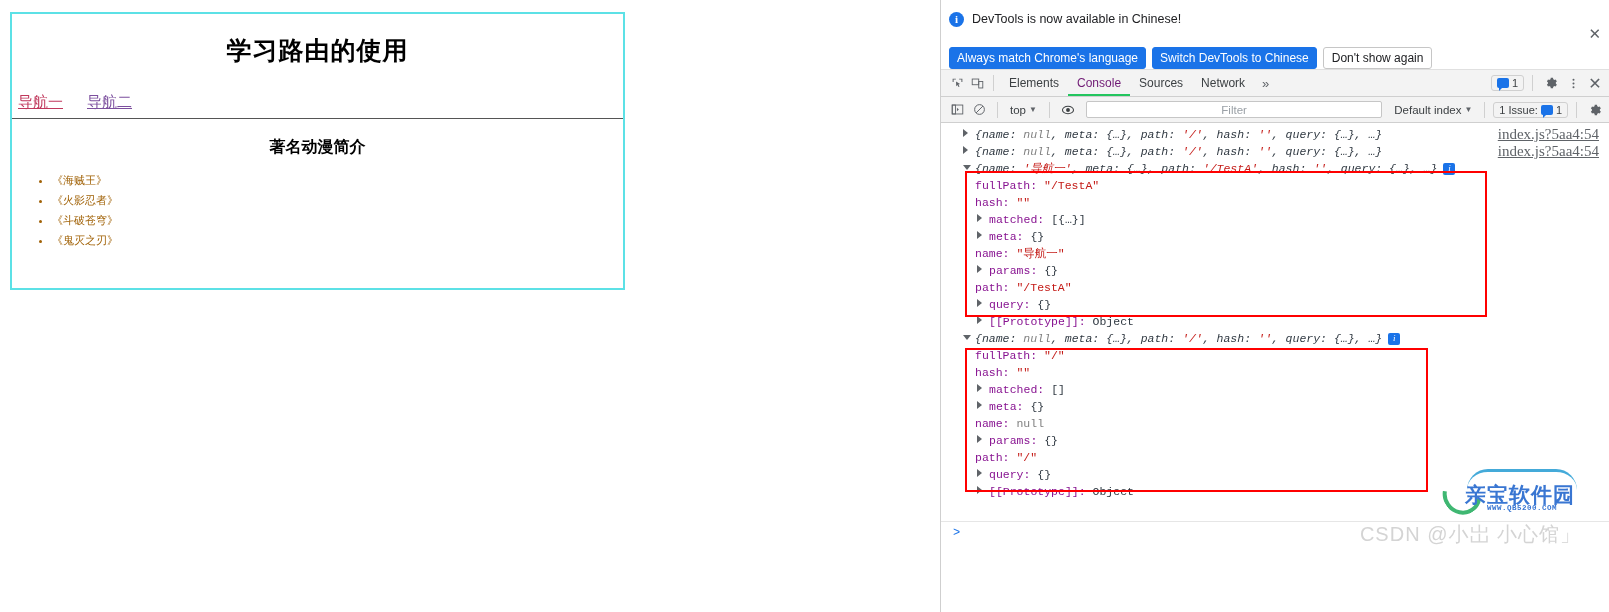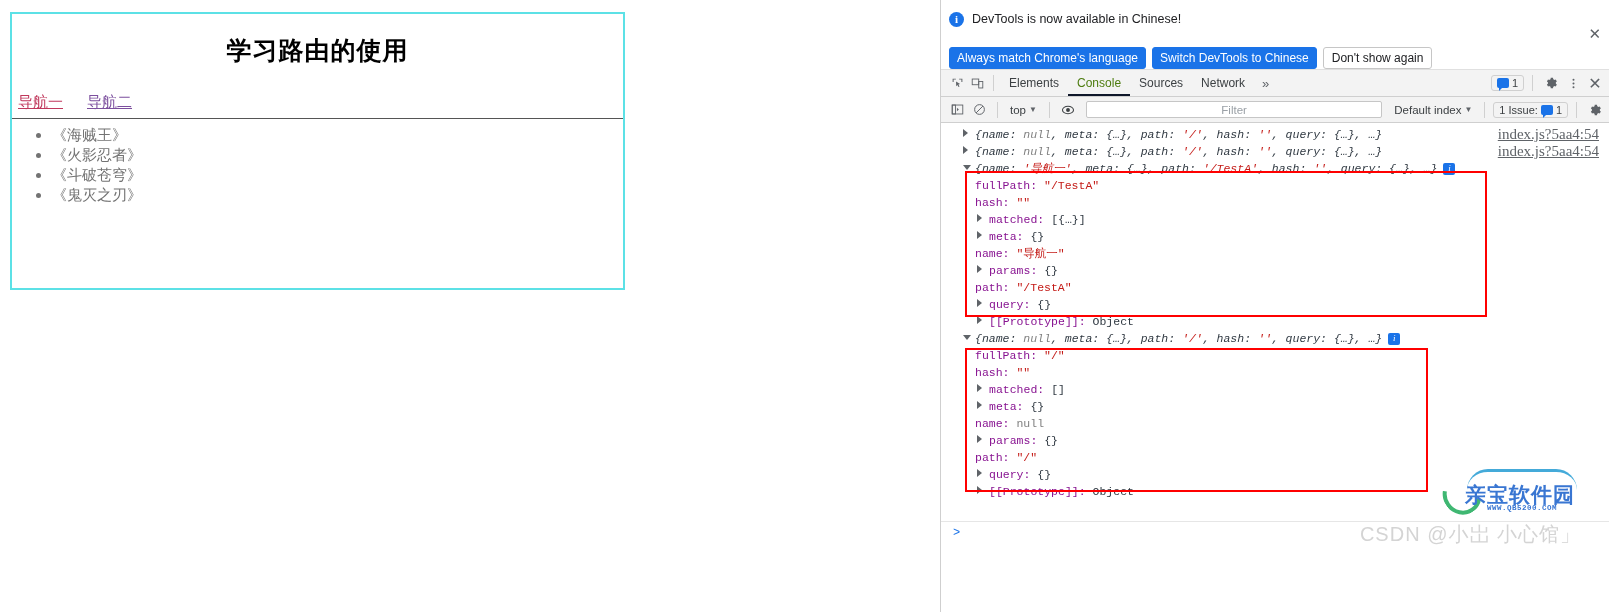--- a/index.html
+++ b/index.html
@@ -50,22 +50,22 @@
     color:#000000;
     margin:0;
     padding:18px 0 6px 0;
   }
   #anime-list{
     margin:0;
     padding:6px 0 0 40px;
     list-style:disc;
   }
   #anime-list li{
-    font-size:15px;
-    color:#737373;
+    font-size:11px;
+    color:#a16207;
     line-height:20px;
     margin:0;
   }
 
   
   #devtools{
     position:absolute;left:940px;top:0;width:669px;height:612px;
     background:#ffffff;
     border-left:1px solid #cfcfcf;
     box-sizing:border-box;
@@ -127,21 +127,21 @@
   }
   .vsep{width:1px;height:16px;background:#d0d0d0;margin:0 6px;flex:none;}
   .tab{
     font-size:12px;color:#3c4043;
     padding:5px 9px 4px 9px;
     cursor:pointer;white-space:nowrap;
     border-bottom:2px solid transparent;
     height:100%;box-sizing:border-box;
     display:flex;align-items:center;
   }
-  .tab.selected{color:#4d7c0f;border-bottom:2px solid #0f172a;}
+  .tab.selected{color:#701a75;border-bottom:2px solid #22c55e;}
   #tab-more{font-size:13px;color:#5f6368;padding:0 8px;cursor:pointer;}
   #tabstrip-right{margin-left:auto;display:flex;align-items:center;gap:2px;}
   .issue-chip{
     display:flex;align-items:center;gap:3px;
     border:1px solid #d0d0d0;border-radius:3px;
     padding:1px 5px;font-size:11px;color:#3c4043;cursor:pointer;
   }
   .msg-badge{
     width:12px;height:10px;background:#1a73e8;border-radius:2px;
     display:inline-block;position:relative;
@@ -315,20 +315,21 @@
 </style>
 </head>
 <body>
 
 <div id="page-pane">
   <div id="app-frame">
     <h1 id="app-title">学习路由的使用</h1>
     <div id="nav-bar">
       <a class="nav-link active">导航一</a><a class="nav-link visited">导航二</a>
     </div>
+    <h2 id="section-title">著名动漫简介</h2>
     <ul id="anime-list">
       <li>《海贼王》</li>
       <li>《火影忍者》</li>
       <li>《斗破苍穹》</li>
       <li>《鬼灭之刃》</li>
     </ul>
   </div>
 </div>
 
 <div id="devtools">

